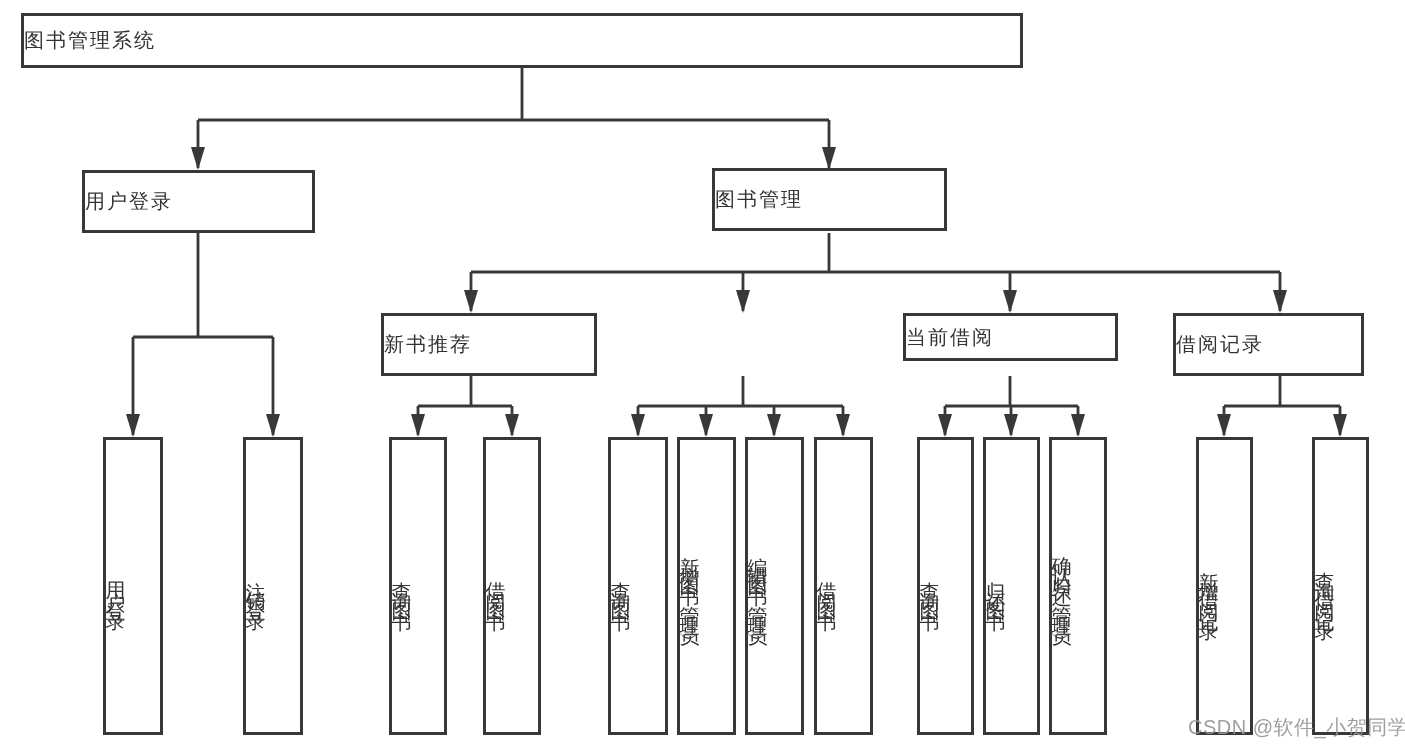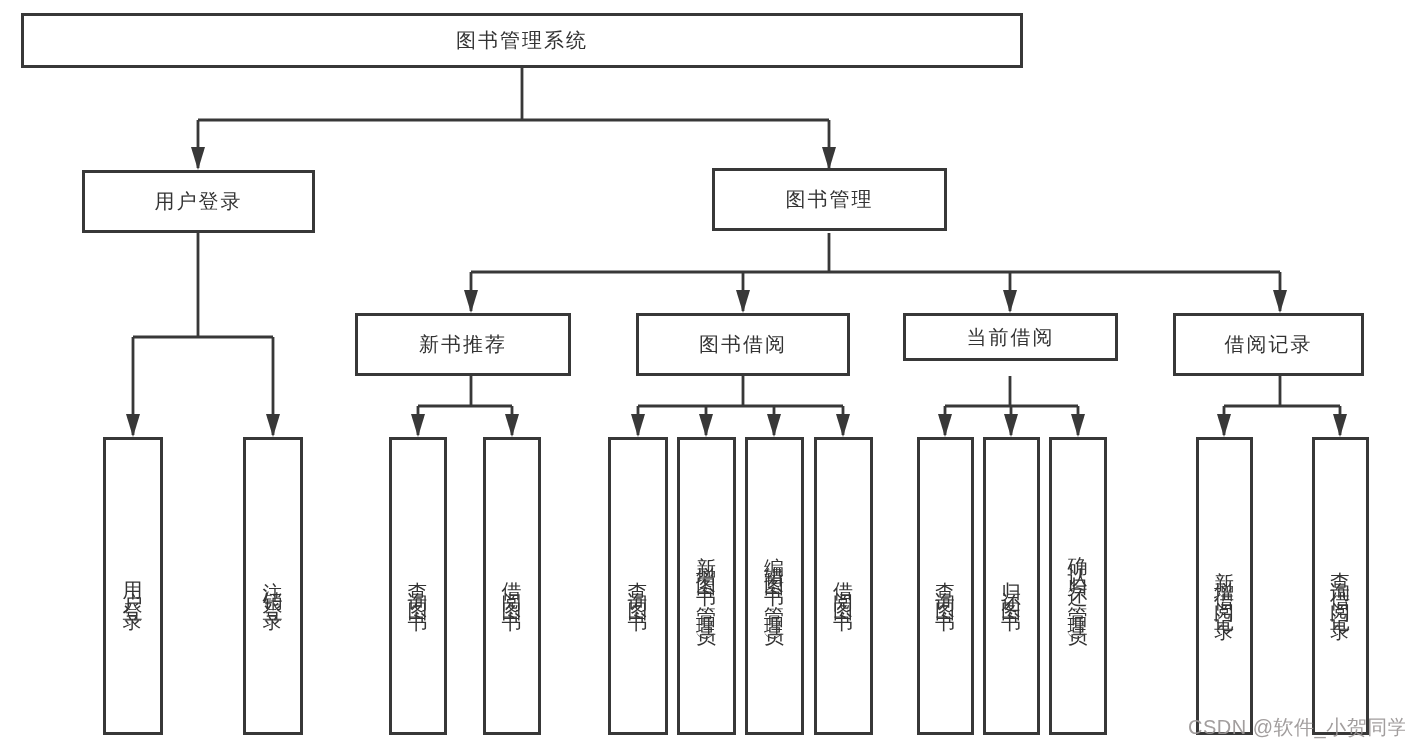--- a/index.html
+++ b/index.html
@@ -5,21 +5,21 @@
   html,body{margin:0;padding:0;background:#ffffff;}
   .stage{
     position:relative;width:1405px;height:747px;background:#ffffff;overflow:hidden;
     font-family:"Liberation Sans","DejaVu Sans",sans-serif;color:#333333;
   }
   .connectors{position:absolute;left:0;top:0;}
   .connectors path{fill:none;stroke:#383838;stroke-width:2.8;}
   .connectors polygon{fill:#383838;stroke:none;}
   .node{
     position:absolute;box-sizing:border-box;background:#ffffff;
-    border:3px solid #383838;display:flex;align-items:center;justify-content:center;
+    border:3px solid #383838;display:flex;align-items:center;
   }
   .node .lbl{font-size:20px;letter-spacing:2px;white-space:nowrap;}
   .node.v .vlbl{
     writing-mode:vertical-rl;text-orientation:mixed;
     font-size:20px;letter-spacing:10px;line-height:1;white-space:nowrap;
   }
   .watermark{
     position:absolute;left:1188px;top:714px;z-index:5;
     font-size:20px;letter-spacing:.5px;color:rgba(154,150,150,.92);white-space:nowrap;
   }
@@ -63,25 +63,22 @@
     <span class="lbl">图书管理系统</span>
   </div>
 
   <div class="node" style="left:82px;top:170px;width:233px;height:63px">
     <span class="lbl">用户登录</span>
   </div>
   <div class="node" style="left:712px;top:168px;width:235px;height:63px">
     <span class="lbl">图书管理</span>
   </div>
 
-  <div class="node" style="left:355px;top:313px;width:216px;height:63px">
+  <div class="node" style="left:381px;top:313px;width:216px;height:63px">
     <span class="lbl">新书推荐</span>
-  </div>
-  <div class="node" style="left:636px;top:313px;width:214px;height:63px">
-    <span class="lbl">图书借阅</span>
   </div>
   <div class="node" style="left:903px;top:313px;width:215px;height:48px">
     <span class="lbl">当前借阅</span>
   </div>
   <div class="node" style="left:1173px;top:313px;width:191px;height:63px">
     <span class="lbl">借阅记录</span>
   </div>
 
   <div class="node v" style="left:103px;top:437px;width:60px;height:298px">
     <span class="vlbl">用户登录</span>

